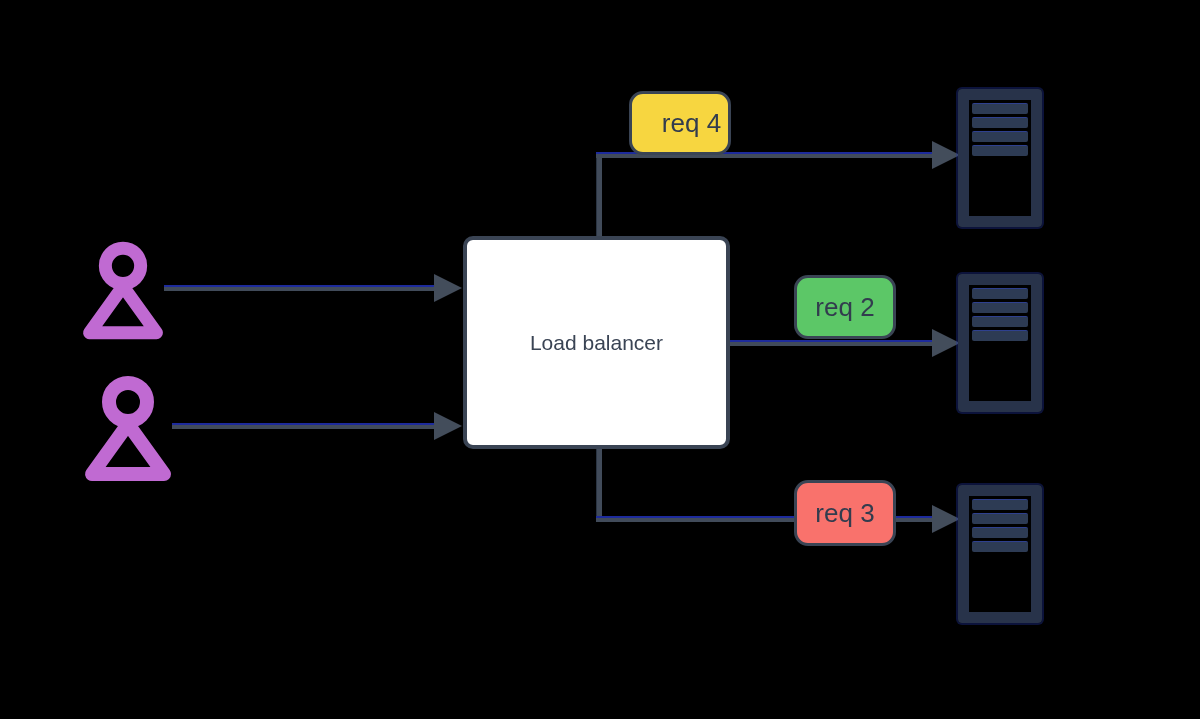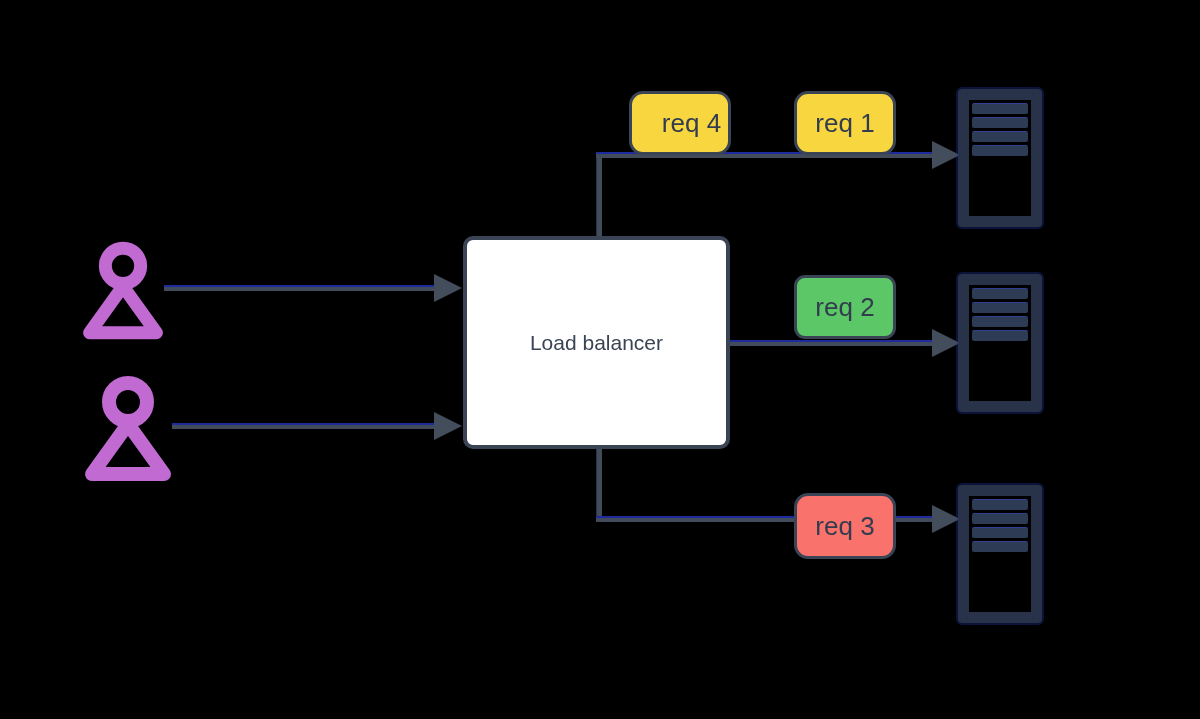--- a/index.html
+++ b/index.html
@@ -53,21 +53,21 @@
     box-sizing: border-box;
     display: flex;
     align-items: center;
     justify-content: center;
     font-size: 26px;
     color: #323c4e;
   }
   .badge.req4 { left: 629px; top: 91px; padding-left: 23px; }
   .badge.req1 { left: 794px; top: 91px; }
   .badge.req2 { left: 794px; top: 275px; }
-  .badge.req3 { left: 794px; top: 493px; height: 66px; }
+  .badge.req3 { left: 794px; top: 480px; height: 66px; }
   
   .server {
     position: absolute;
     left: 958px;
     width: 84px; height: 138px;
     border: 11px solid #28334a;
     border-radius: 4px;
     box-sizing: border-box;
     box-shadow: 0 0 0 2px rgba(35, 55, 170, 0.35);
     padding: 3px 3px 0 3px;
@@ -126,24 +126,21 @@
   <div class="hline c-mid-h"></div>
   <div class="ahead h-mid"></div>
 
   <div class="vline c-bot-v"></div>
   <div class="hline c-bot-h"></div>
   <div class="ahead h-bot"></div>
 
   <div class="badge req4" style="background-color: rgb(247, 214, 64);">
     <span>req 4</span>
   </div>
-  <div class="badge req1" style="background-color: rgb(247, 214, 64);">
-    <span>req 1</span>
-  </div>
-  <div class="badge req2" style="background-color: rgb(92, 199, 103); border-radius: 11px;">
+  <div class="badge req2" style="background-color: rgb(92, 199, 103);">
     <span>req 2</span>
   </div>
   <div class="badge req3" style="background-color: rgb(249, 114, 108);">
     <span>req 3</span>
   </div>
 
   <div class="lb">
     <span>Load balancer</span>
   </div>
 

